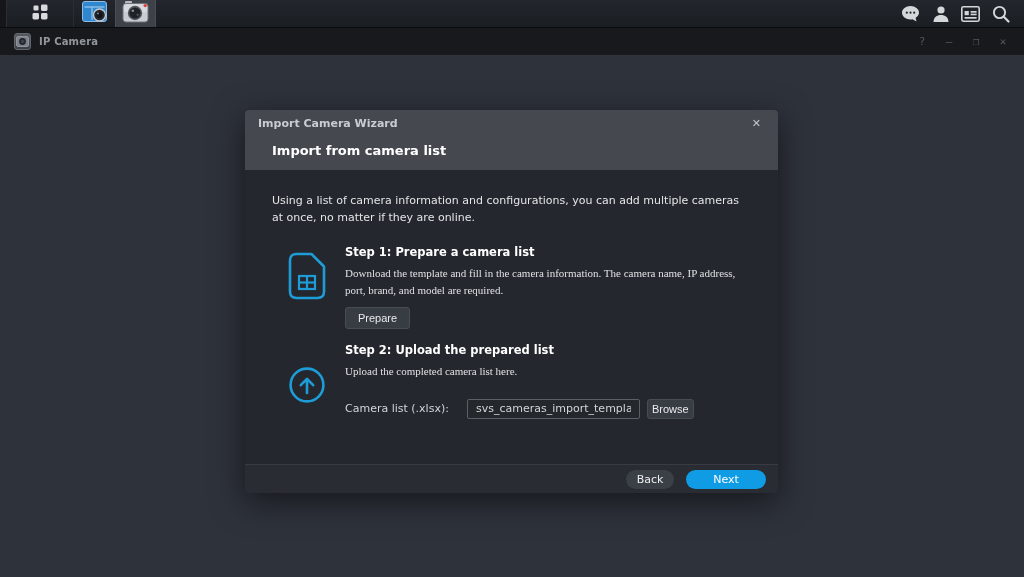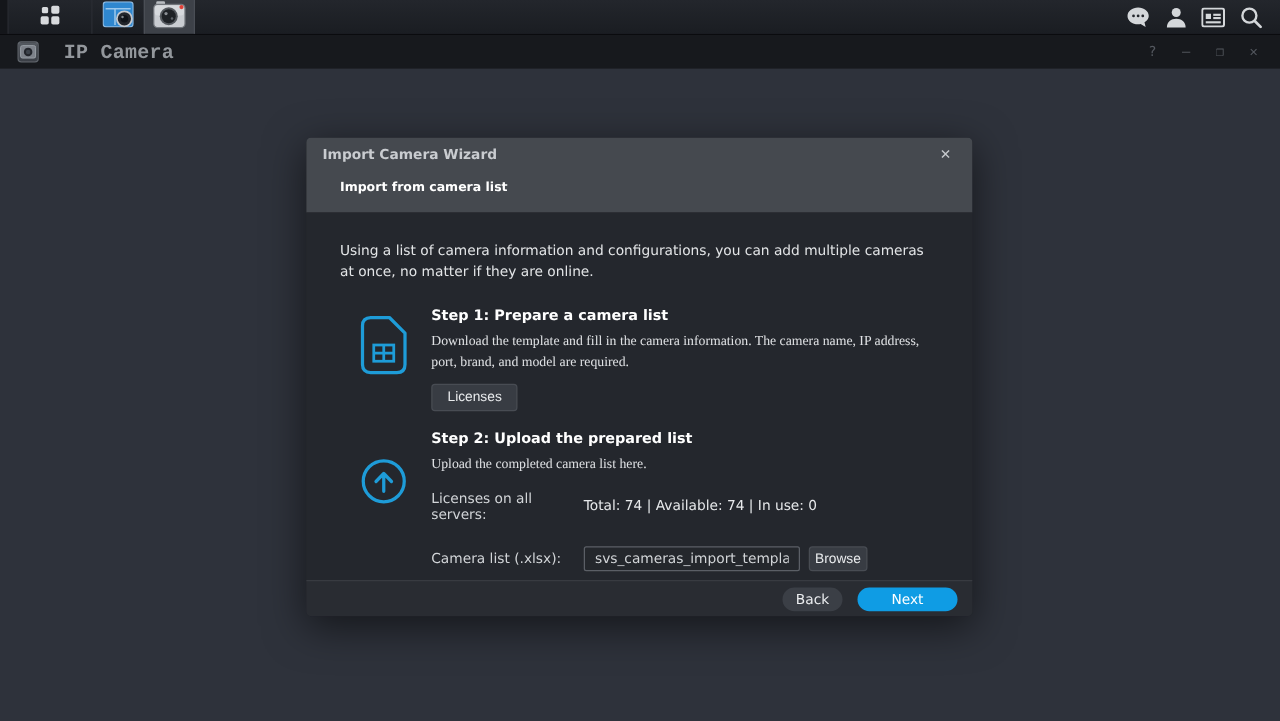--- a/index.html
+++ b/index.html
@@ -18,34 +18,34 @@
   .app-tab.active { background:#3d4148; border-left:1px solid #4a4e55; border-right:1px solid #4a4e55; }
   .tb-right { margin-left:auto; display:flex; align-items:center; gap:11px; padding-right:14px; }
   .tb-icon { width:19px; height:19px; display:flex; align-items:center; justify-content:center; cursor:pointer; }
 
   
   .win-titlebar { position:absolute; top:28px; left:0; right:0; height:27px; background:#17191d;
                   display:flex; align-items:center; padding:0 14px; }
   .win-app-icon { width:17px; height:17px; border-radius:3px;
                   background:linear-gradient(#555a61,#3a3e45); border:1px solid #61666d;
                   display:flex; align-items:center; justify-content:center; }
-  .win-title { margin-left:20px; font-size:16px; font-weight:bold; color:#93979c; letter-spacing:.2px;font-family:Liberation Mono, monospace; }
+  .win-title { margin-left:8px; font-size:10px; font-weight:bold; color:#93979c; letter-spacing:.2px; }
   .win-controls { margin-left:auto; display:flex; align-items:center; gap:13px; }
   .win-ctrl { color:#54585f; font-size:11px; width:14px; text-align:center; cursor:pointer;
               font-family:"DejaVu Sans Mono","Liberation Mono",monospace; }
 
   
   .dialog { position:absolute; left:245px; top:110px; width:533px; height:383px;
             border-radius:4px; overflow:hidden; box-shadow:0 8px 32px rgba(0,0,0,.55);
             background:#24272d; }
   .dlg-titlebar { height:26px; background:#45494f; display:flex; align-items:center; padding:0 13px; }
   .dlg-title { font-size:11px; font-weight:bold; color:#c9ccd0; }
   .dlg-close { margin-left:auto; color:#c6c9cd; font-size:11px; cursor:pointer; padding:2px 4px; }
   .dlg-header { height:34px; background:#45494f; display:flex; align-items:center;
-                padding:0 27px 6px; font-size:10px; font-weight:bold; color:#ffffff; }
+                padding:0 27px 6px; font-size:13px; font-weight:bold; color:#ffffff; }
   .dlg-body { position:absolute; top:60px; bottom:29px; left:0; right:0; background:#24272d;
               padding:23px 27px 0 27px; }
   .dlg-footer { position:absolute; bottom:0; left:0; right:0; height:29px; background:#292c32;
                 border-top:1px solid #383b41; display:flex; align-items:center;
                 justify-content:flex-end; gap:12px; padding-right:12px; }
 
   .intro { font-size:11px; line-height:1.5; color:#e3e5e7; width:472px; }
 
   .step { display:flex; padding-left:16px; }
   .step-1 { margin-top:19px; }
@@ -189,41 +189,37 @@
                 <path d="M 8.5 2 H 23.5 L 36 14.5 V 39.5 Q 36 46 29.5 46 H 8.5 Q 2 46 2 39.5 V 8.5 Q 2 2 8.5 2 Z" fill="none" stroke="#1e9cd8" stroke-width="2.6" stroke-linejoin="round"></path>
                 <rect x="11" y="24" width="16" height="13" fill="none" stroke="#1e9cd8" stroke-width="2.2"></rect>
                 <line x1="11" y1="30.5" x2="27" y2="30.5" stroke="#1e9cd8" stroke-width="2.2"></line>
                 <line x1="19" y1="24" x2="19" y2="37" stroke="#1e9cd8" stroke-width="2.2"></line>
               </svg>
             </span>
           </div>
           <div class="step-text">
             <div class="step-title">Step 1: Prepare a camera list</div>
             <div class="step-desc">Download the template and fill in the camera information. The camera name, IP address, port, brand, and model are required.</div>
-            <button class="btn download-btn">Licenses</button>
+            <button class="btn download-btn">Prepare</button>
           </div>
         </div>
 
         <div class="step step-2">
           <div class="step-iconbox" style="margin-top:23px;">
             <span>
               <svg width="38" height="38" viewBox="0 0 38 38">
                 <circle cx="19" cy="19" r="16.4" fill="none" stroke="#1e9cd8" stroke-width="2.6"></circle>
                 <path d="M 19 27 V 13.5 M 12.8 19.2 L 19 12.8 L 25.2 19.2" fill="none" stroke="#1e9cd8" stroke-width="2.6" stroke-linecap="round" stroke-linejoin="round"></path>
               </svg>
             </span>
           </div>
           <div class="step-text">
             <div class="step-title">Step 2: Upload the prepared list</div>
             <div class="step-desc">Upload the completed camera list here.</div>
 
-            <div class="form-row" style="margin-top:12px;">
-              <span class="form-label">Licenses on all servers:</span>
-              <span class="form-value">Total: 74 | Available: 74 | In use: 0</span>
-            </div>
 
             <div class="form-row">
               <span class="form-label">Camera list (.xlsx):</span>
               <input class="file-input" type="text" readonly="" value="svs_cameras_import_template.xlsx" style="">
               <button class="btn browse-btn">Browse</button>
             </div>
           </div>
         </div>
       </div>
 

